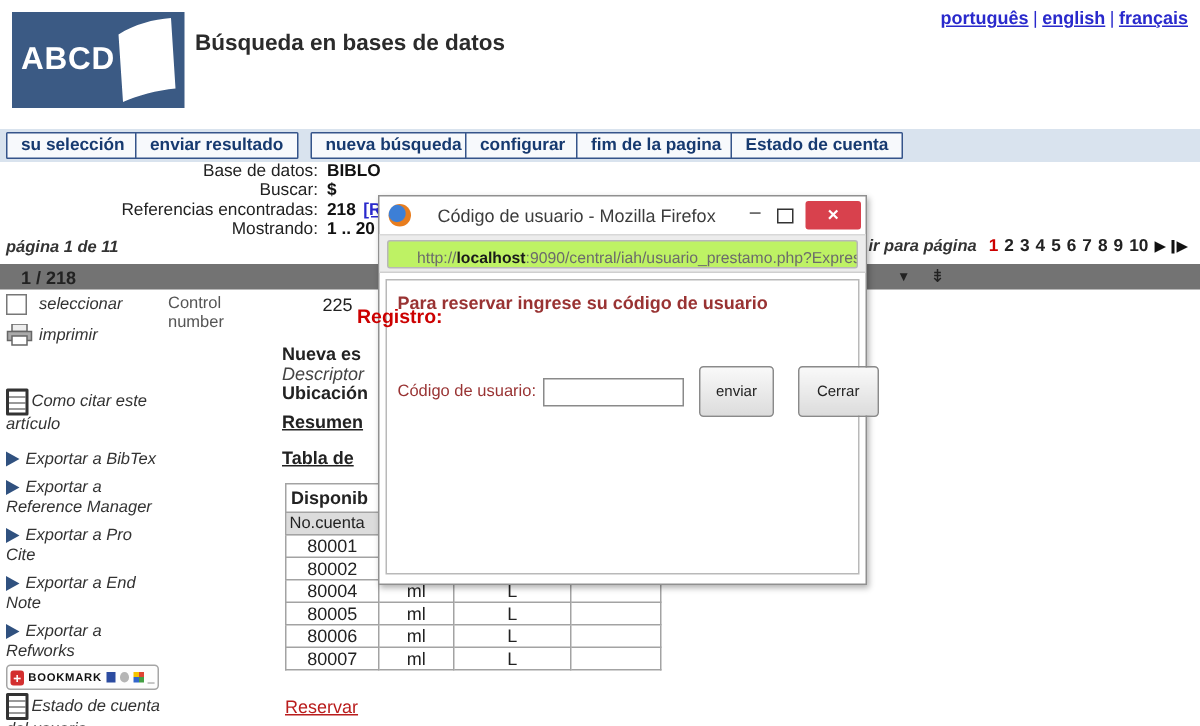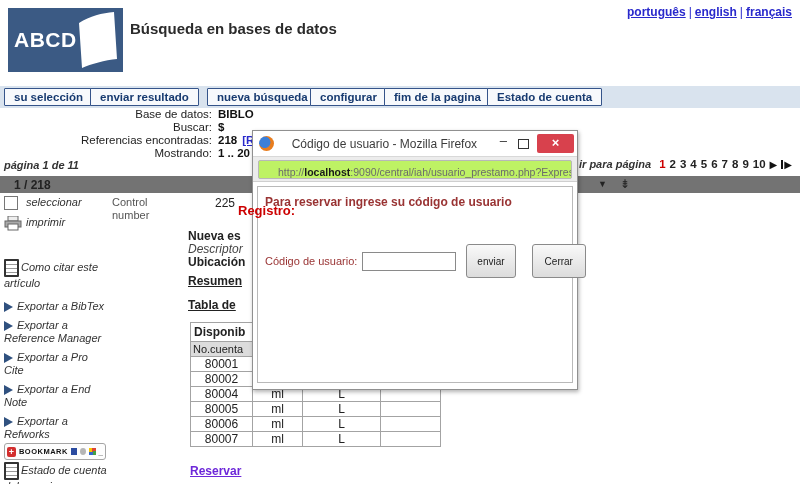--- a/index.html
+++ b/index.html
@@ -75,21 +75,21 @@
   .registro{left:238px;top:203px;color:#cc0000;font-weight:bold;font-size:13px;z-index:60}
   .l-nueva{left:188px;top:229px;font-weight:bold}
   .l-desc{left:188px;top:242px;font-style:italic;color:#444}
   .l-ubic{left:188px;top:255px;font-weight:bold}
   .l-res{left:188px;top:274px;font-weight:bold;text-decoration:underline}
   .l-tabla{left:188px;top:298px;font-weight:bold;text-decoration:underline}
   .htable{position:absolute;left:190px;top:322px;border-collapse:collapse}
   .htable td{border:1px solid #a3a3a3;height:14px;font-size:12px;text-align:center;padding:0;color:#222}
   .htable .hd td{text-align:left;font-weight:bold;padding:1px 3px;height:16px}
   .htable .sub td{background:#dcdcdc;font-size:11px;text-align:left;padding:0 2px;height:14px}
-  .reservar{left:190px;top:464px;color:#6d28d9;text-decoration:underline;font-weight:bold;cursor:pointer}
+  .reservar{left:190px;top:464px;color:#b91c1c;text-decoration:underline;font-weight:normal;cursor:pointer}
 
   
   .popup{position:absolute;left:252px;top:130px;width:324px;height:258px;background:#fff;
          border:1px solid #909090;box-shadow:1px 2px 4px rgba(0,0,0,.3);z-index:50}
   .ptitle{display:flex;align-items:center;height:25px;padding-left:6px}
   .fficon{width:15px;height:15px;border-radius:50%;flex:0 0 15px;
           background:radial-gradient(circle at 38% 42%,#3d7fd6 0 42%,#e87d1e 48% 100%)}
   .ptxt{flex:1;text-align:center;font-size:12px;color:#3c3c3c;white-space:nowrap;overflow:hidden}
   .wmin{font-size:13px;color:#333;padding:0 5px;margin-top:-6px;cursor:pointer}
   .wmax{width:9px;height:8px;border:1px solid #333;margin:0 8px 0 6px;cursor:pointer}

